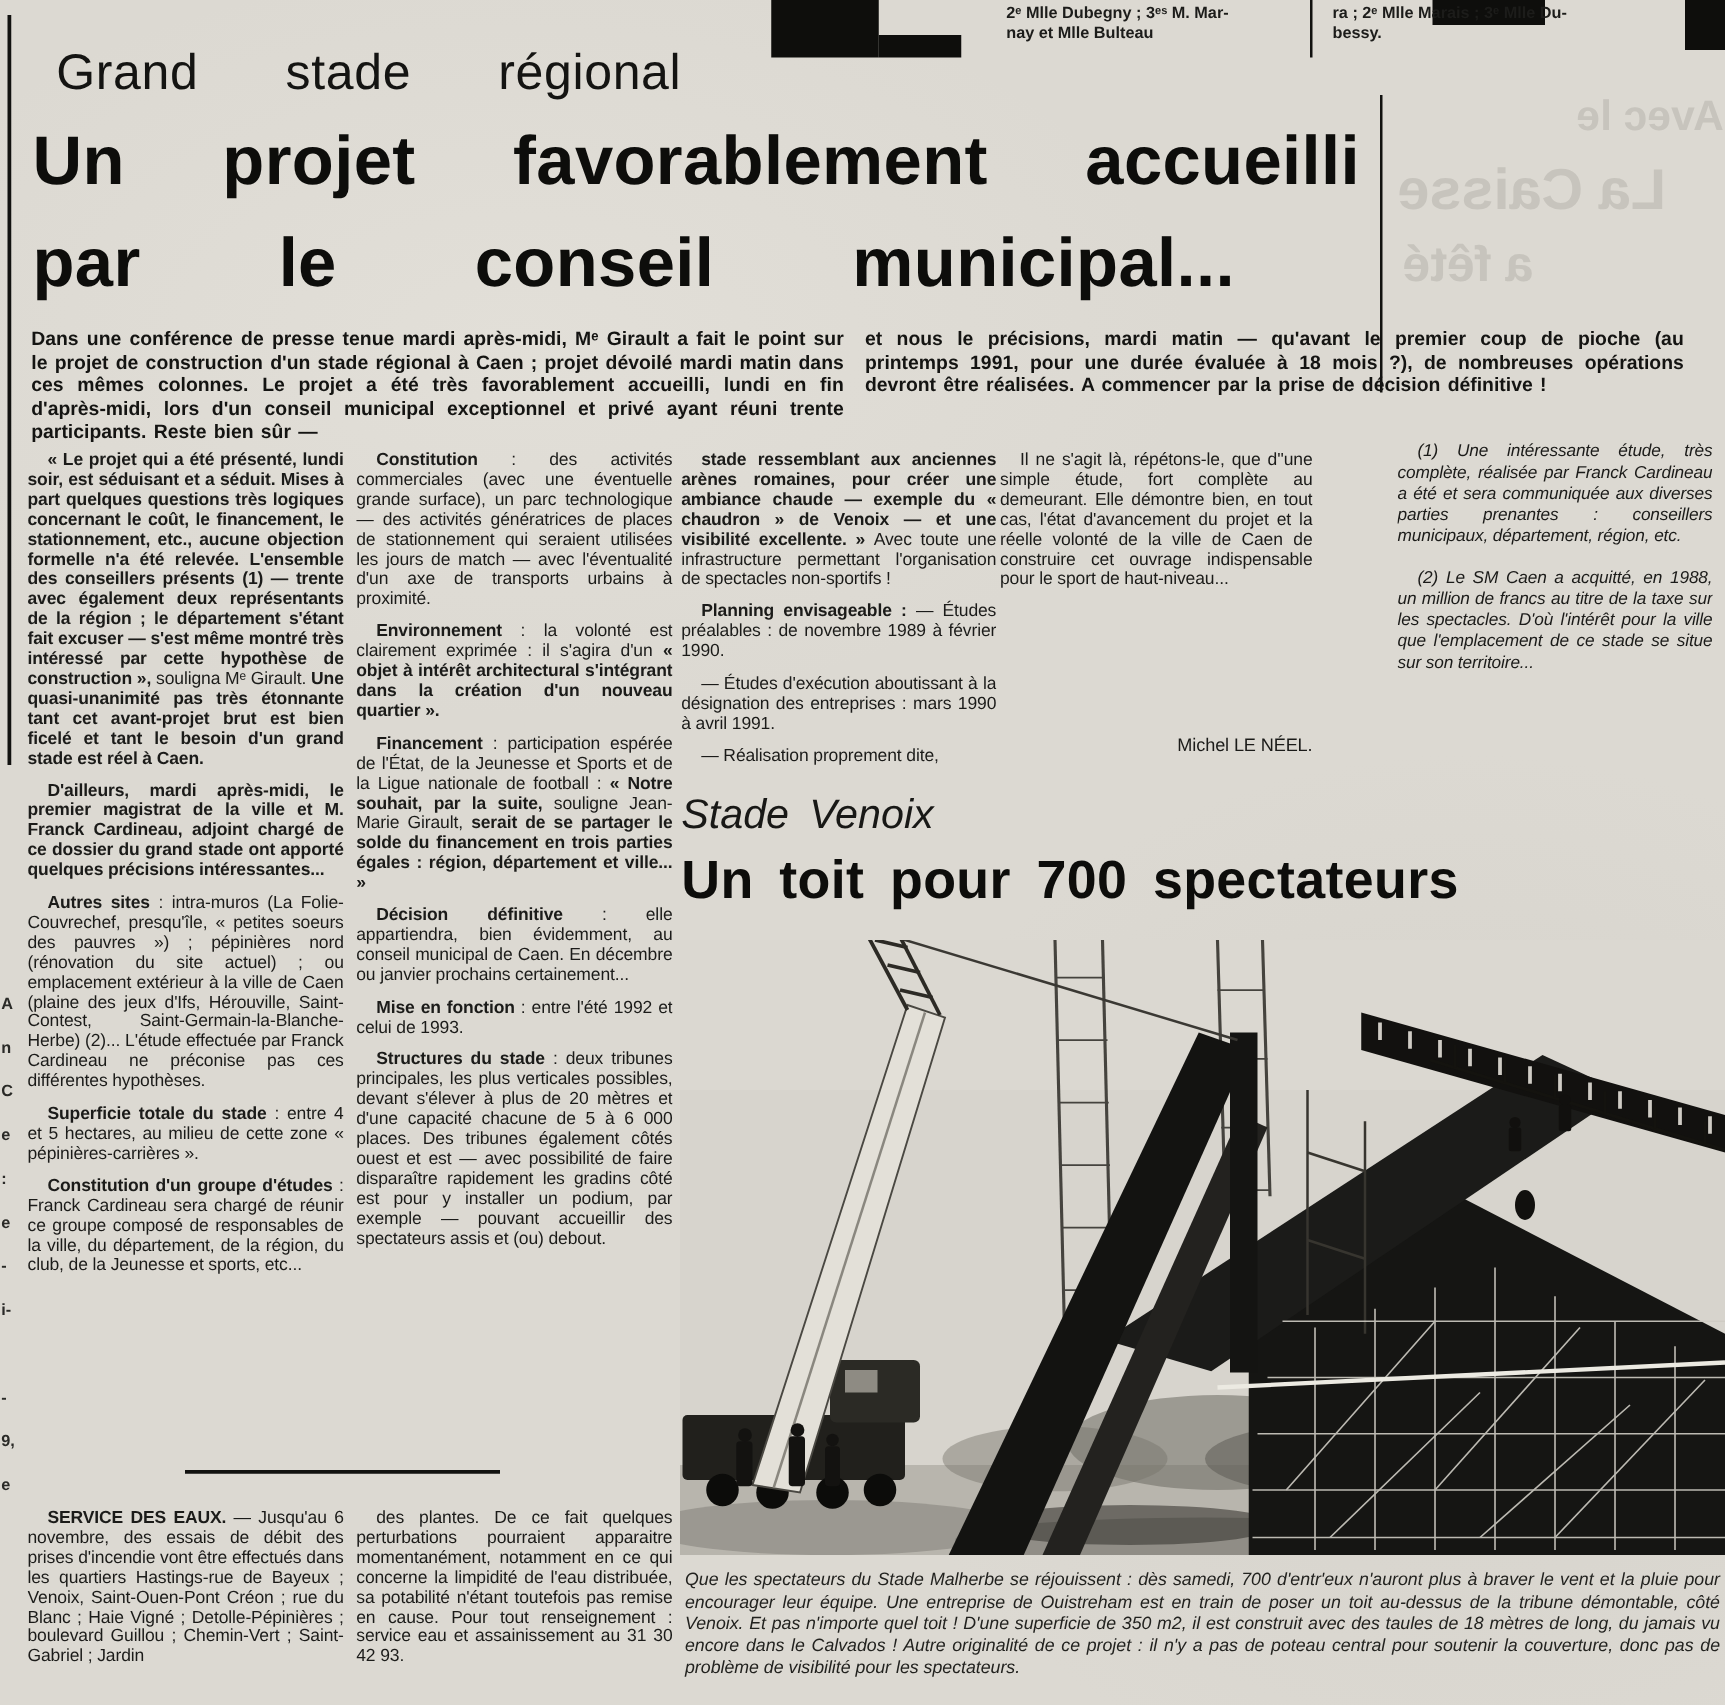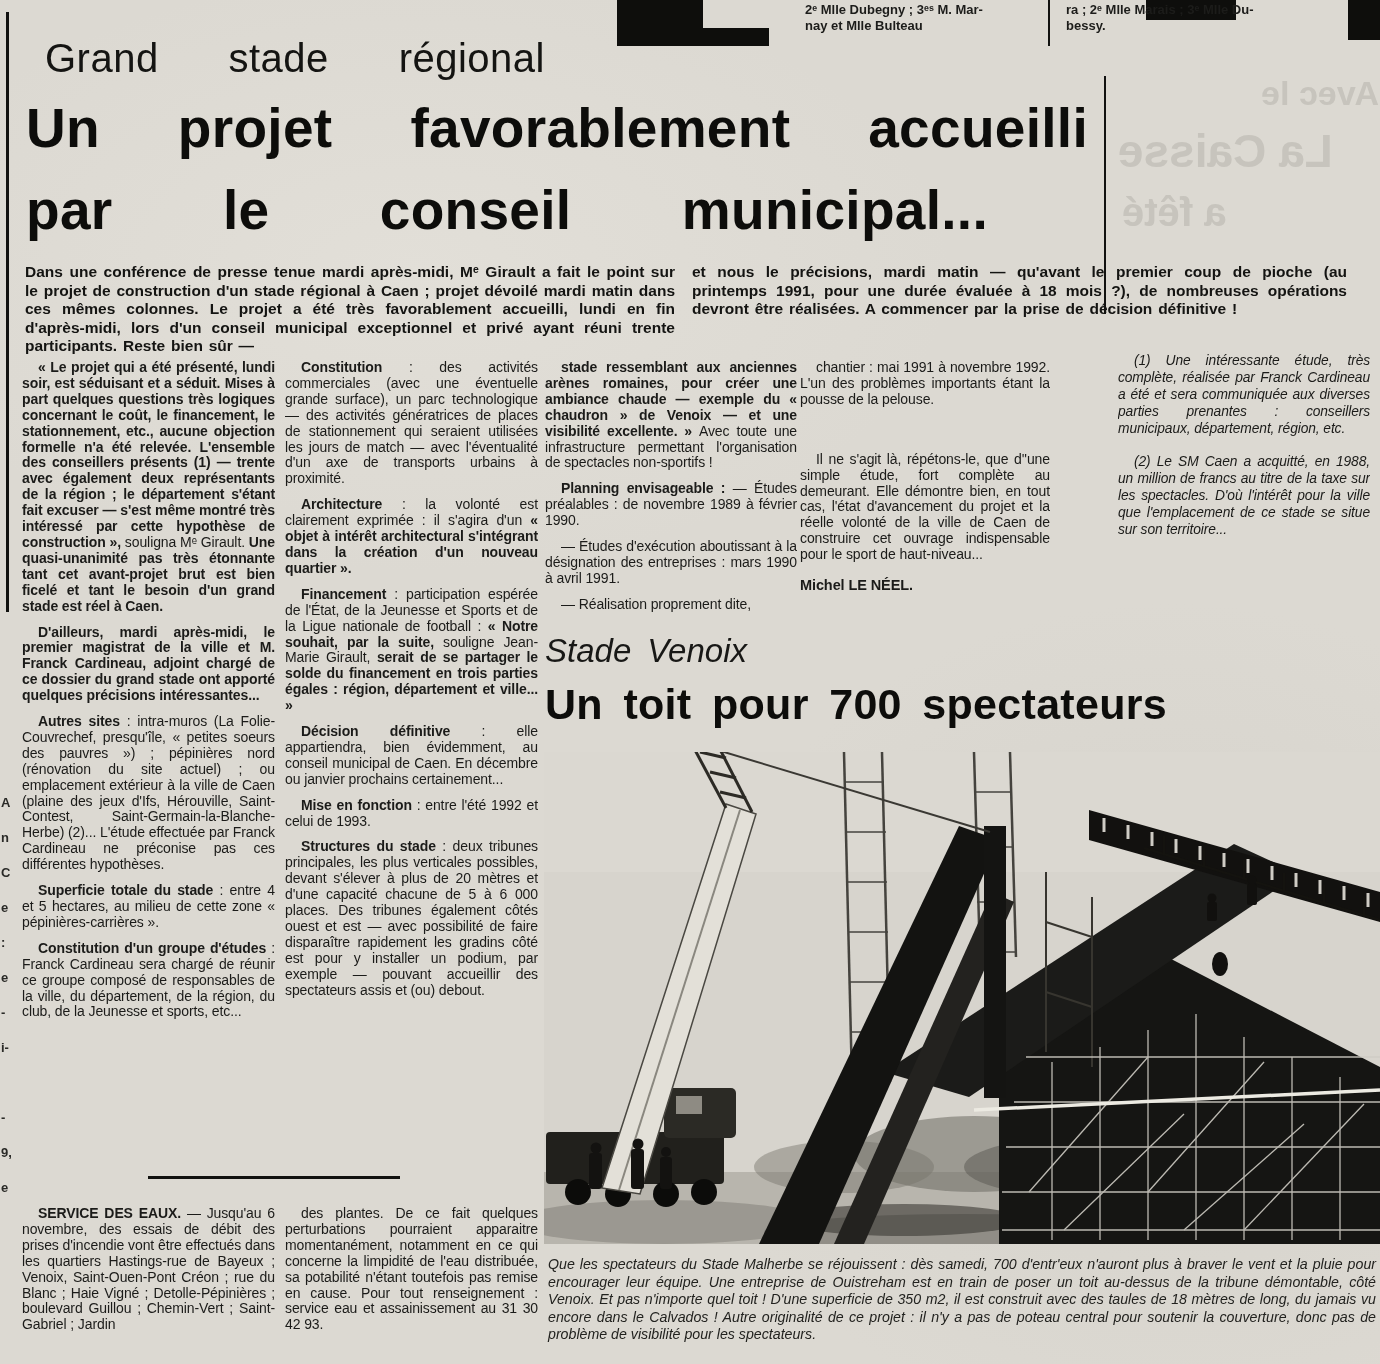--- a/index.html
+++ b/index.html
@@ -22,21 +22,21 @@
   .lede{font-size:15.5px;line-height:18.6px;font-weight:700;text-align:justify;color:#141412;word-spacing:1.5px;}
   
   .col{font-size:14px;line-height:15.9px;text-align:justify;letter-spacing:-.1px;hyphens:auto;color:#1b1b19;}
   .col .para{margin:0 0 10px 0;text-indent:16px;}
   .run-b{font-weight:700;}
   .run-r{font-weight:400;}
   .run-i{font-style:italic;}
   .footcol{font-size:13.8px;line-height:17px;}
   .footcol .para{margin:16px 0 14px 0;}
   #col4 .para:nth-child(2){margin-top:44px;}
-  .byline{font-weight:700;text-align:left;padding-right:6px;font-size:14.5px;margin-top:0;}
+  .byline{font-weight:400;text-align:right;padding-right:6px;font-size:14.5px;margin-top:12px;}
   
   .v-kicker{font-size:33px;font-weight:400;text-align:justify;text-align-last:justify;color:#181816;}
   .v-headline{font-size:43px;font-weight:700;text-align:justify;text-align-last:justify;letter-spacing:.3px;color:#0d0d0b;}
   .caption{font-size:14.2px;line-height:17.6px;font-style:italic;text-align:justify;color:#22221f;}
   
   .topstrip{font-size:13px;line-height:16px;font-weight:700;white-space:pre-line;color:#1c1c1a;}
   
   .ghost{color:#c7c4bd;transform:scale(-1,1);filter:blur(.6px);font-weight:700;white-space:nowrap;}
   
   #edge-fragments{left:0;top:795px;width:15px;height:415px;overflow:hidden;font-size:13px;font-weight:700;color:#2a2a27;}
@@ -90,34 +90,33 @@
 
   <div id="col1" class="abs col" style="left:22px;top:360px;width:253px;height:812px;overflow:hidden;">
       <p class="para"><span class="run-b">« Le projet qui a été présenté, lundi soir, est séduisant et a séduit. Mises à part quelques questions très logiques concernant le coût, le financement, le stationnement, etc., aucune objection formelle n'a été relevée. L'ensemble des conseillers présents (1) — trente avec également deux représentants de la région ; le département s'étant fait excuser — s'est même montré très intéressé par cette hypothèse de construction », </span><span class="run-r">souligna Mᵉ Girault. </span><span class="run-b">Une quasi-unanimité pas très étonnante tant cet avant-projet brut est bien ficelé et tant le besoin d'un grand stade est réel à Caen.</span></p>
       <p class="para"><span class="run-b">D'ailleurs, mardi après-midi, le premier magistrat de la ville et M. Franck Cardineau, adjoint chargé de ce dossier du grand stade ont apporté quelques précisions intéressantes...</span></p>
       <p class="para"><span class="run-b">Autres sites</span><span class="run-r"> : intra-muros (La Folie-Couvrechef, presqu'île, « petites soeurs des pauvres ») ; pépinières nord (rénovation du site actuel) ; ou emplacement extérieur à la ville de Caen (plaine des jeux d'Ifs, Hérouville, Saint-Contest, Saint-Germain-la-Blanche-Herbe) (2)... L'étude effectuée par Franck Cardineau ne préconise pas ces différentes hypothèses.</span></p>
       <p class="para"><span class="run-b">Superficie totale du stade</span><span class="run-r"> : entre 4 et 5 hectares, au milieu de cette zone « pépinières-carrières ».</span></p>
       <p class="para"><span class="run-b">Constitution d'un groupe d'études</span><span class="run-r"> : Franck Cardineau sera chargé de réunir ce groupe composé de responsables de la ville, du département, de la région, du club, de la Jeunesse et sports, etc...</span></p>
     </div>
   <div id="col2" class="abs col" style="left:285px;top:360px;width:253px;height:800px;overflow:hidden;">
       <p class="para"><span class="run-b">Constitution</span><span class="run-r"> : des activités commerciales (avec une éventuelle grande surface), un parc technologique — des activités génératrices de places de stationnement qui seraient utilisées les jours de match — avec l'éventualité d'un axe de transports urbains à proximité.</span></p>
-      <p class="para"><span class="run-b">Architecture</span><span class="run-r"> : la volonté est clairement exprimée : il s'agira d'un </span><span class="run-b">« objet à intérêt architectural s'intégrant dans la création d'un nouveau quartier ».</span></p>
+      <p class="para"><span class="run-b">Environnement</span><span class="run-r"> : la volonté est clairement exprimée : il s'agira d'un </span><span class="run-b">« objet à intérêt architectural s'intégrant dans la création d'un nouveau quartier ».</span></p>
       <p class="para"><span class="run-b">Financement</span><span class="run-r"> : participation espérée de l'État, de la Jeunesse et Sports et de la Ligue nationale de football : </span><span class="run-b">« Notre souhait, par la suite, </span><span class="run-r">souligne Jean-Marie Girault, </span><span class="run-b">serait de se partager le solde du financement en trois parties égales : région, département et ville... »</span></p>
       <p class="para"><span class="run-b">Décision définitive</span><span class="run-r"> : elle appartiendra, bien évidemment, au conseil municipal de Caen. En décembre ou janvier prochains certainement...</span></p>
       <p class="para"><span class="run-b">Mise en fonction</span><span class="run-r"> : entre l'été 1992 et celui de 1993.</span></p>
       <p class="para"><span class="run-b">Structures du stade</span><span class="run-r"> : deux tribunes principales, les plus verticales possibles, devant s'élever à plus de 20 mètres et d'une capacité chacune de 5 à 6 000 places. Des tribunes également côtés ouest et est — avec possibilité de faire disparaître rapidement les gradins côté est pour y installer un podium, par exemple — pouvant accueillir des spectateurs assis et (ou) debout.</span></p>
     </div>
   <div id="col3" class="abs col" style="left:545px;top:360px;width:252px;height:280px;overflow:hidden;">
       <p class="para"><span class="run-b">stade ressemblant aux anciennes arènes romaines, pour créer une ambiance chaude — exemple du « chaudron » de Venoix — et une visibilité excellente. » </span><span class="run-r">Avec toute une infrastructure permettant l'organisation de spectacles non-sportifs !</span></p>
       <p class="para"><span class="run-b">Planning envisageable : </span><span class="run-r">— Études préalables : de novembre 1989 à février 1990.</span></p>
       <p class="para"><span class="run-r">— Études d'exécution aboutissant à la désignation des entreprises : mars 1990 à avril 1991.</span></p>
       <p class="para"><span class="run-r">— Réalisation proprement dite,</span></p>
     </div>
   <div id="col4" class="abs col" style="left:800px;top:360px;width:250px;height:260px;overflow:hidden;">
-  <p class="para"><span class="run-r">chantier : mai 1991 à novembre 1992. L'un des problèmes importants étant la pousse de la pelouse.</span></p>
       <p class="para"><span class="run-r">Il ne s'agit là, répétons-le, que d''une simple étude, fort complète au demeurant. Elle démontre bien, en tout cas, l'état d'avancement du projet et la réelle volonté de la ville de Caen de construire cet ouvrage indispensable pour le sport de haut-niveau...</span></p>
     </div>
   <div class="abs col byline" style="left:800px;top:578px;width:250px;">Michel LE NÉEL.</div>
   <div class="abs col footcol run-i" class2="footcol" style="left:1118px;top:336px;width:252px;height:260px;overflow:hidden;">
       <p class="para"><span class="run-i">(1) Une intéressante étude, très complète, réalisée par Franck Cardineau a été et sera communiquée aux diverses parties prenantes : conseillers municipaux, département, région, etc.</span></p>
       <p class="para"><span class="run-i">(2) Le SM Caen a acquitté, en 1988, un million de francs au titre de la taxe sur les spectacles. D'où l'intérêt pour la ville que l'emplacement de ce stade se situe sur son territoire...</span></p>
     </div>
 
   <div class="abs v-kicker" style="left:545px;top:632px;width:202px;font-style:italic;">Stade Venoix</div>
   <div class="abs v-headline" style="left:545px;top:680px;width:622px;">Un toit pour 700 spectateurs</div>

